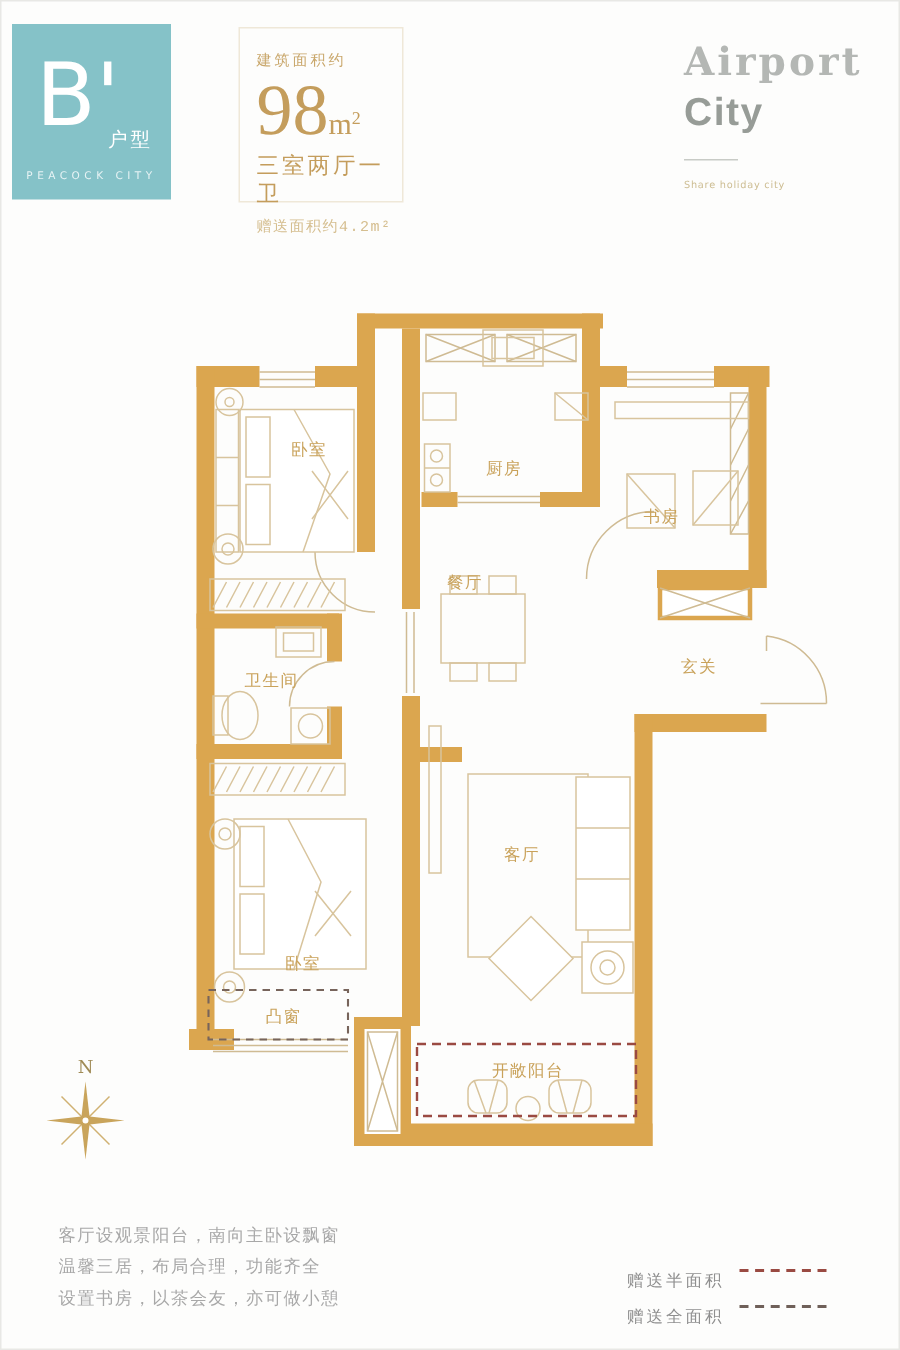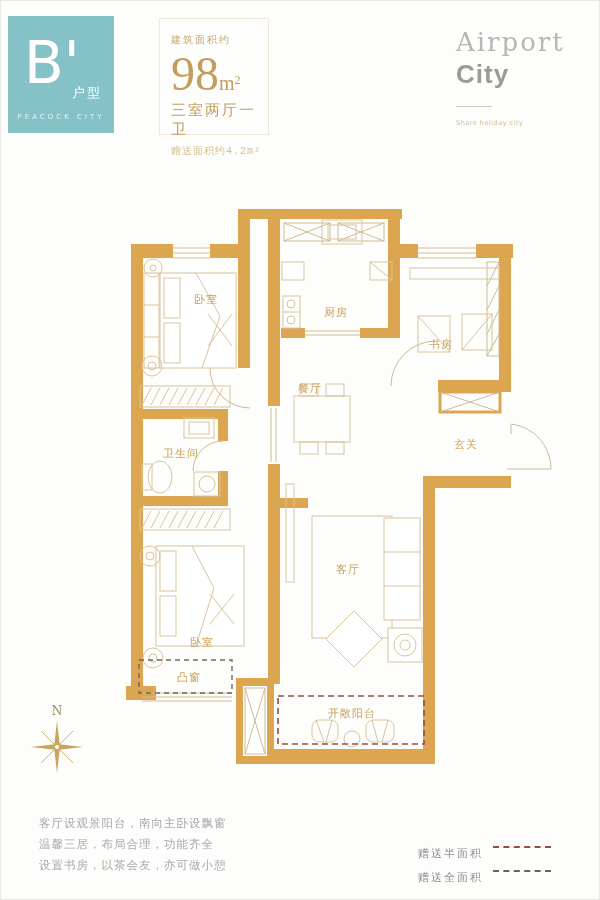--- a/index.html
+++ b/index.html
@@ -16,21 +16,21 @@
   .info{position:absolute;left:121px;top:17px;width:110px;height:117px;border:1px solid #efe8d8;box-sizing:border-box;padding:14px 0 0 11px;margin-left:37px;}
   .info .prefix{font-size:10px;color:#C9A76B;letter-spacing:2px;}
   .info .bigrow{margin-top:2px;color:#C49D5C;font-family:Liberation Serif, serif;}
   .info .bigrow .num{font-size:48px;line-height:1.05;}
   .info .bigrow .unit{font-size:20px;}
   .info .bigrow sup{font-size:12px;}
   .info .layout{font-size:15px;color:#C49D5C;letter-spacing:2px;margin-top:2px;}
   .info .bonus{font-size:10px;color:#D5BE8F;letter-spacing:1px;margin-top:5px;font-family:Liberation Mono, monospace;}
   
   .brand{position:absolute;left:455px;top:26px;width:135px;}
-  .brand .l1{font-family:"DejaVu Serif","Liberation Serif",serif;font-size:26px;color:#B4B7B4;letter-spacing:2px;}
+  .brand .l1{font-family:"DejaVu Serif","Liberation Serif",serif;font-size:26px;color:#B4B7B4;letter-spacing:2px;font-weight:bold;}
   .brand .l2{font-family:Liberation Sans, sans-serif;font-size:26px;font-weight:bold;color:#979C97;letter-spacing:1px;margin-top:2px;}
   .brand .rule{width:36px;border-top:1px solid #C8CBC6;margin:16px 0 10px 0;}
   .brand .tg{font-size:6.5px;color:#CDBD92;letter-spacing:.5px;line-height:2;}
   
   .plan{position:absolute;left:125px;top:195px;}
   .wall{fill:#DBA64F;}
   .thin{stroke:#CFBB93;stroke-width:1;fill:none;}
   .furn{stroke:#D8C49D;stroke-width:1;fill:none;}
   .furnf{stroke:#D8C49D;stroke-width:1;fill:#ffffff;}
   .rlabel{fill:#C9A25A;font-size:11px;letter-spacing:1px;text-anchor:middle;}

